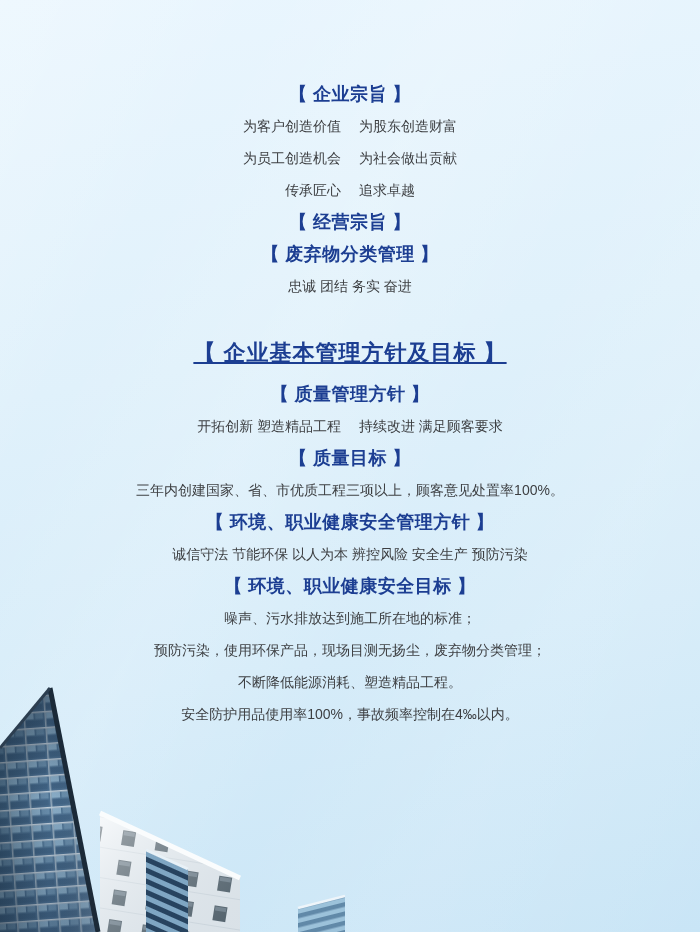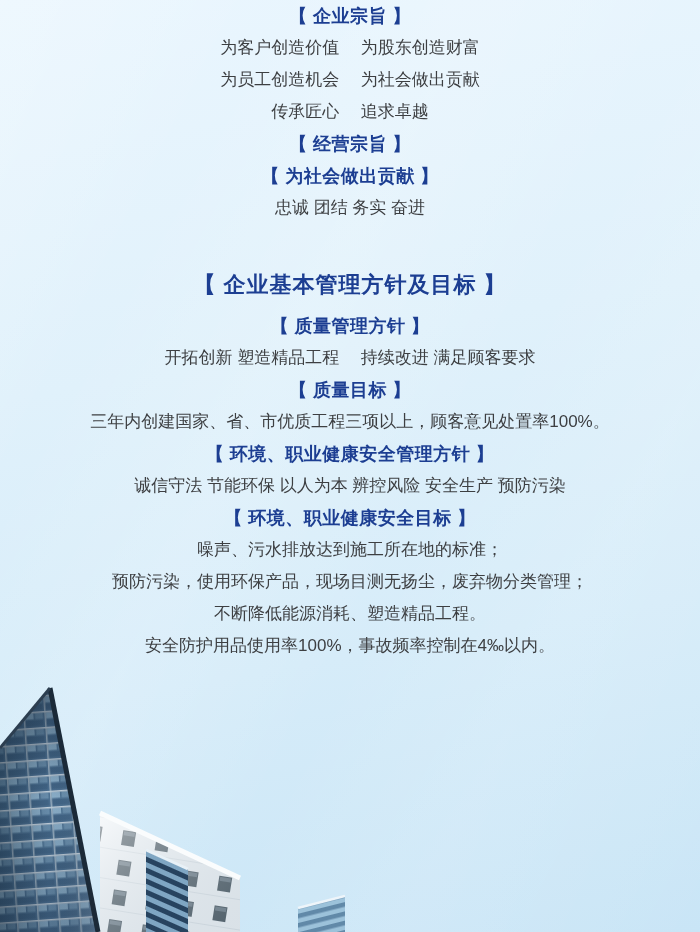--- a/index.html
+++ b/index.html
@@ -12,60 +12,62 @@
   }
   .light-streak {
     position: absolute; inset: 0; z-index: 0; pointer-events: none;
     background: linear-gradient(118deg,
       rgba(255,255,255,0.22) 0%, rgba(255,255,255,0) 22%,
       rgba(255,255,255,0.14) 40%, rgba(255,255,255,0) 58%,
       rgba(255,255,255,0.10) 75%, rgba(255,255,255,0) 100%);
   }
   .content {
     position: absolute; inset: 0; z-index: 2;
+    padding-top: 78px;
   }
   .line {
     height: 32px; line-height: 32px;
     text-align: center;
     white-space: pre;
-    font-size: 17px;
+    font-size: 14px;
     color: #3d3f42;
   }
   .heading {
     color: #1c3e92;
     font-weight: bold;
     font-size: 18px;
     letter-spacing: 0.5px;
   }
   .big-title {
     color: #1c3e92;
     font-weight: bold;
     font-size: 22px;
     height: 42px; line-height: 42px;
-    margin-top: 40px; margin-bottom: 4px;
+    margin-top: 30px; margin-bottom: 4px;
     letter-spacing: 1px;
+    text-decoration: underline;
   }
   .buildings {
     position: absolute; left: 0; bottom: 0;
     width: 345px; height: 250px;
     z-index: 1;
   }
 </style>
 </head>
 <body>
 
 <div class="light-streak"></div>
 
 <div class="content">
   <div class="line heading">【 企业宗旨 】</div>
   <div class="line">为客户创造价值　 为股东创造财富</div>
   <div class="line">为员工创造机会　 为社会做出贡献</div>
   <div class="line">传承匠心　 追求卓越</div>
   <div class="line heading">【 经营宗旨 】</div>
-  <div class="line heading">【 为社会做出贡献 】</div>
+  <div class="line heading">【 废弃物分类管理 】</div>
   <div class="line">忠诚 团结 务实 奋进</div>
   <div class="line big-title">【 企业基本管理方针及目标 】</div>
   <div class="line heading">【 质量管理方针 】</div>
   <div class="line">开拓创新 塑造精品工程　 持续改进 满足顾客要求</div>
   <div class="line heading">【 质量目标 】</div>
   <div class="line">三年内创建国家、省、市优质工程三项以上，顾客意见处置率100%。</div>
   <div class="line heading">【 环境、职业健康安全管理方针 】</div>
   <div class="line">诚信守法 节能环保 以人为本 辨控风险 安全生产 预防污染</div>
   <div class="line heading">【 环境、职业健康安全目标 】</div>
   <div class="line">噪声、污水排放达到施工所在地的标准；</div>

